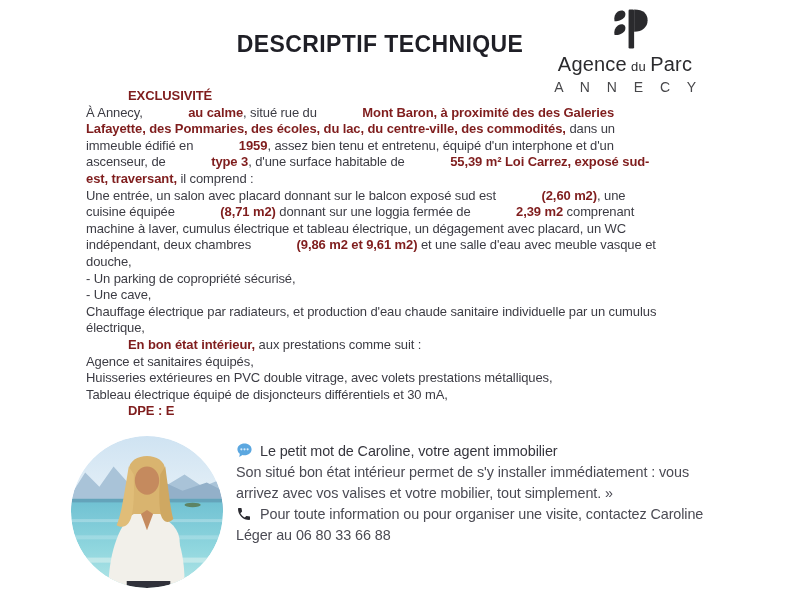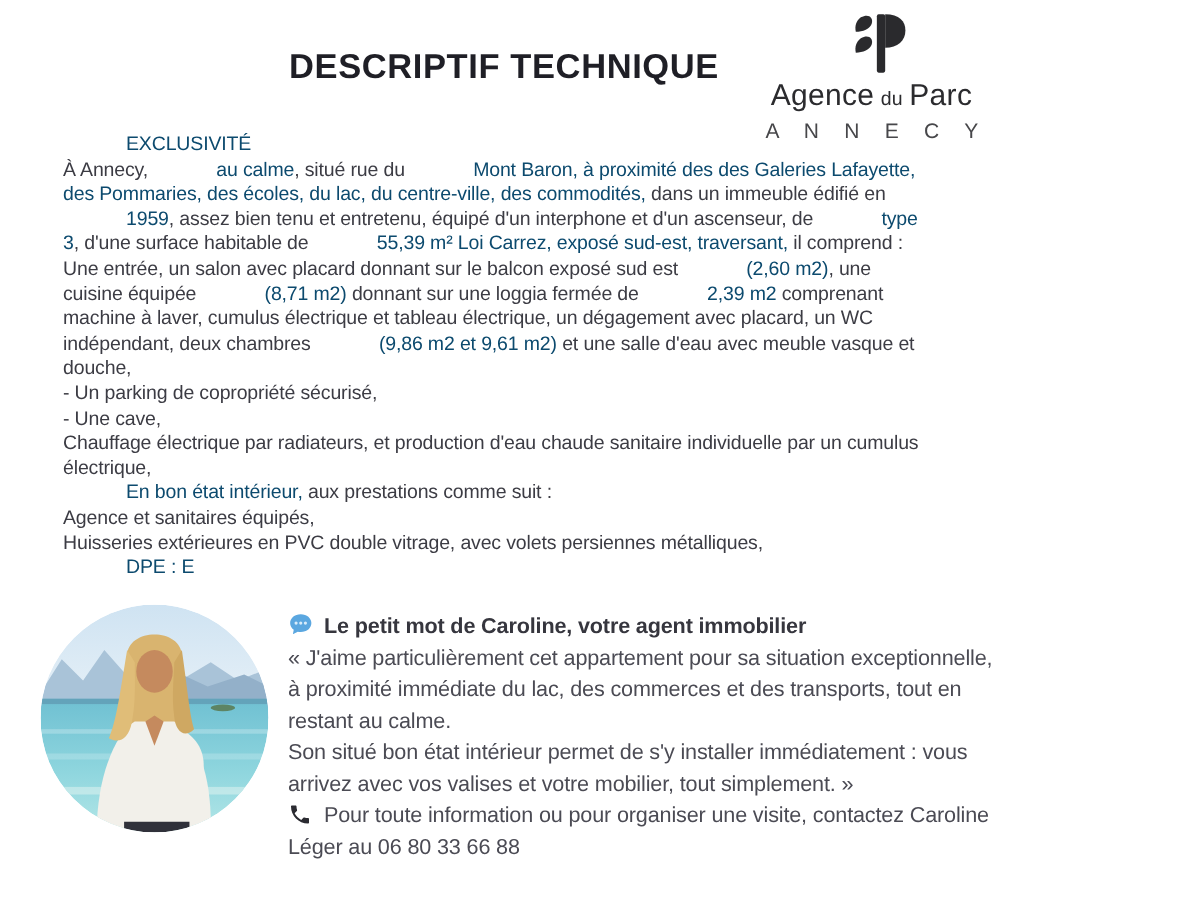--- a/index.html
+++ b/index.html
@@ -1,42 +1,42 @@
 <!DOCTYPE html>
 <html><head>
 <meta charset="utf-8">
 <style>
   html,body{margin:0;padding:0;background:#ffffff;}
   body{width:799px;height:600px;overflow:hidden;font-family:"Liberation Sans",sans-serif;}
-  .page{position:relative;width:672px;height:600px;background:#fff;}
+  .page{position:relative;width:672px;height:600px;background:#fff;margin-left:44px;}
 
   
   .header{position:relative;height:84px;}
   .page-title{margin:0;padding-top:31px;text-align:center;font-size:23px;font-weight:700;
     color:#1f1f26;letter-spacing:0.4px;}
   .logo{position:absolute;top:6px;right:10px;width:162px;display:flex;flex-direction:column;
     align-items:center;color:#2a2a2d;}
   .logo-mark{width:46px;height:46px;}
   .logo-name{font-size:20px;letter-spacing:0.2px;white-space:nowrap;margin-top:1px;color:#2b2b2e;}
   .logo-name .du{font-size:13px;}
   .logo-city{font-size:14px;letter-spacing:6.5px;margin-top:3px;color:#47474a;padding-left:7px;}
 
   
   .description{margin:4px 50px 0 42px;font-size:13px;line-height:16.6px;color:#3c3c44;
     letter-spacing:-0.1px;}
   .description p{margin:0;}
-  .description .b{font-weight:400;color:#0c4a6e;padding-left:42px;}
+  .description .b{font-weight:700;color:#7f1d1d;padding-left:42px;}
 
   
   .agent{display:flex;margin:16px 0 0 27px;gap:13px;align-items:flex-start;}
   .agent-photo{width:152px;height:152px;border-radius:50%;overflow:hidden;flex:0 0 auto;}
   .agent-text{width:594px;font-size:14.4px;line-height:21px;color:#4b4b54;
     letter-spacing:-0.1px;padding-top:5px;}
   .agent-text p{margin:0;}
-  .agent-heading{font-weight:700;color:#36363e;}
+  .agent-heading{font-weight:400;color:#36363e;}
   .icon{display:inline-block;width:17px;height:17px;vertical-align:-3px;margin-right:7px;}
 </style>
 </head>
 <body>
 
 <div class="page">
 
   <div class="header">
     <h1 class="page-title">DESCRIPTIF TECHNIQUE</h1>
 
@@ -56,21 +56,22 @@
 
   <main class="description">
       <p><span class="b">EXCLUSIVITÉ</span></p>
       <p><span>À Annecy, </span><span class="b">au calme</span><span>, situé rue du </span><span class="b">Mont Baron, à proximité des des Galeries Lafayette, des Pommaries, des écoles, du lac, du centre-ville, des commodités,</span><span> dans un immeuble édifié en </span><span class="b">1959</span><span>, assez bien tenu et entretenu, équipé d'un interphone et d'un ascenseur, de </span><span class="b">type 3</span><span>, d'une surface habitable de </span><span class="b">55,39 m² Loi Carrez, exposé sud-est, traversant,</span><span> il comprend :</span></p>
       <p><span>Une entrée, un salon avec placard donnant sur le balcon exposé sud est </span><span class="b">(2,60 m2)</span><span>, une cuisine équipée </span><span class="b">(8,71 m2)</span><span> donnant sur une loggia fermée de </span><span class="b">2,39 m2</span><span> comprenant machine à laver, cumulus électrique et tableau électrique, un dégagement avec placard, un WC indépendant, deux chambres </span><span class="b">(9,86 m2 et 9,61 m2)</span><span> et une salle d'eau avec meuble vasque et douche,</span></p>
       <p><span>- Un parking de copropriété sécurisé,</span></p>
       <p><span>- Une cave,</span></p>
       <p><span>Chauffage électrique par radiateurs, et production d'eau chaude sanitaire individuelle par un cumulus électrique,</span></p>
       <p><span class="b">En bon état intérieur,</span><span> aux prestations comme suit :</span></p>
       <p><span>Agence et sanitaires équipés,</span></p>
-      <p><span>Huisseries extérieures en PVC double vitrage, avec volets persiennes métalliques,</span></p>
+      <p><span>Huisseries extérieures en PVC double vitrage, avec volets prestations métalliques,</span></p>
+      <p><span>Tableau électrique équipé de disjoncteurs différentiels et 30 mA,</span></p>
       <p><span class="b">DPE : E</span></p>
     </main>
 
   <section class="agent">
 
     <div class="agent-photo">
       <svg width="152" height="152" viewBox="0 0 150 150" xmlns="http://www.w3.org/2000/svg">
         <defs>
           <clipPath id="pc">
               <circle cx="75" cy="75" r="75"></circle>
@@ -111,21 +112,20 @@
     </div>
 
     <div class="agent-text">
       <p class="agent-heading"><span class="icon"><svg viewBox="0 0 24 24" xmlns="http://www.w3.org/2000/svg" width="17" height="17">
               <path d="M12 2 C6.2 2 2 5.7 2 10.3 c0 2.6 1.3 4.9 3.4 6.4 L4.6 21 9.2 18.5 c0.9 0.2 1.8 0.3 2.8 0.3 5.8 0 10-3.7 10-8.5 C22 5.7 17.8 2 12 2 Z" fill="#5ba7e0"></path>
               <circle cx="7.6" cy="10.4" r="1.5" fill="#d9ecfa"></circle>
               <circle cx="12" cy="10.4" r="1.5" fill="#d9ecfa"></circle>
               <circle cx="16.4" cy="10.4" r="1.5" fill="#d9ecfa"></circle>
             </svg></span><span>Le petit mot de Caroline, votre agent immobilier</span></p>
 
-      <p>« J'aime particulièrement cet appartement pour sa situation exceptionnelle, à proximité immédiate du lac, des commerces et des transports, tout en restant au calme.</p>
       <p>Son situé bon état intérieur permet de s'y installer immédiatement : vous arrivez avec vos valises et votre mobilier, tout simplement. »</p>
 
       <p><span class="icon"><svg viewBox="0 0 24 24" width="16" height="16" xmlns="http://www.w3.org/2000/svg">
               <path fill="#2b2b31" d="M6.62 10.79c1.44 2.83 3.76 5.14 6.59 6.59l2.2-2.2c.27-.27.67-.36 1.02-.24 1.12.37 2.33.57 3.57.57.55 0 1 .45 1 1V20c0 .55-.45 1-1 1-9.39 0-17-7.61-17-17 0-.55.45-1 1-1h3.5c.55 0 1 .45 1 1 0 1.25.2 2.45.57 3.57.11.35.03.74-.25 1.02l-2.2 2.2z"></path>
             </svg></span><span>Pour toute information ou pour organiser une visite, contactez Caroline Léger au 06 80 33 66 88</span></p>
     </div>
   </section>
 </div>
 
 </body></html>

